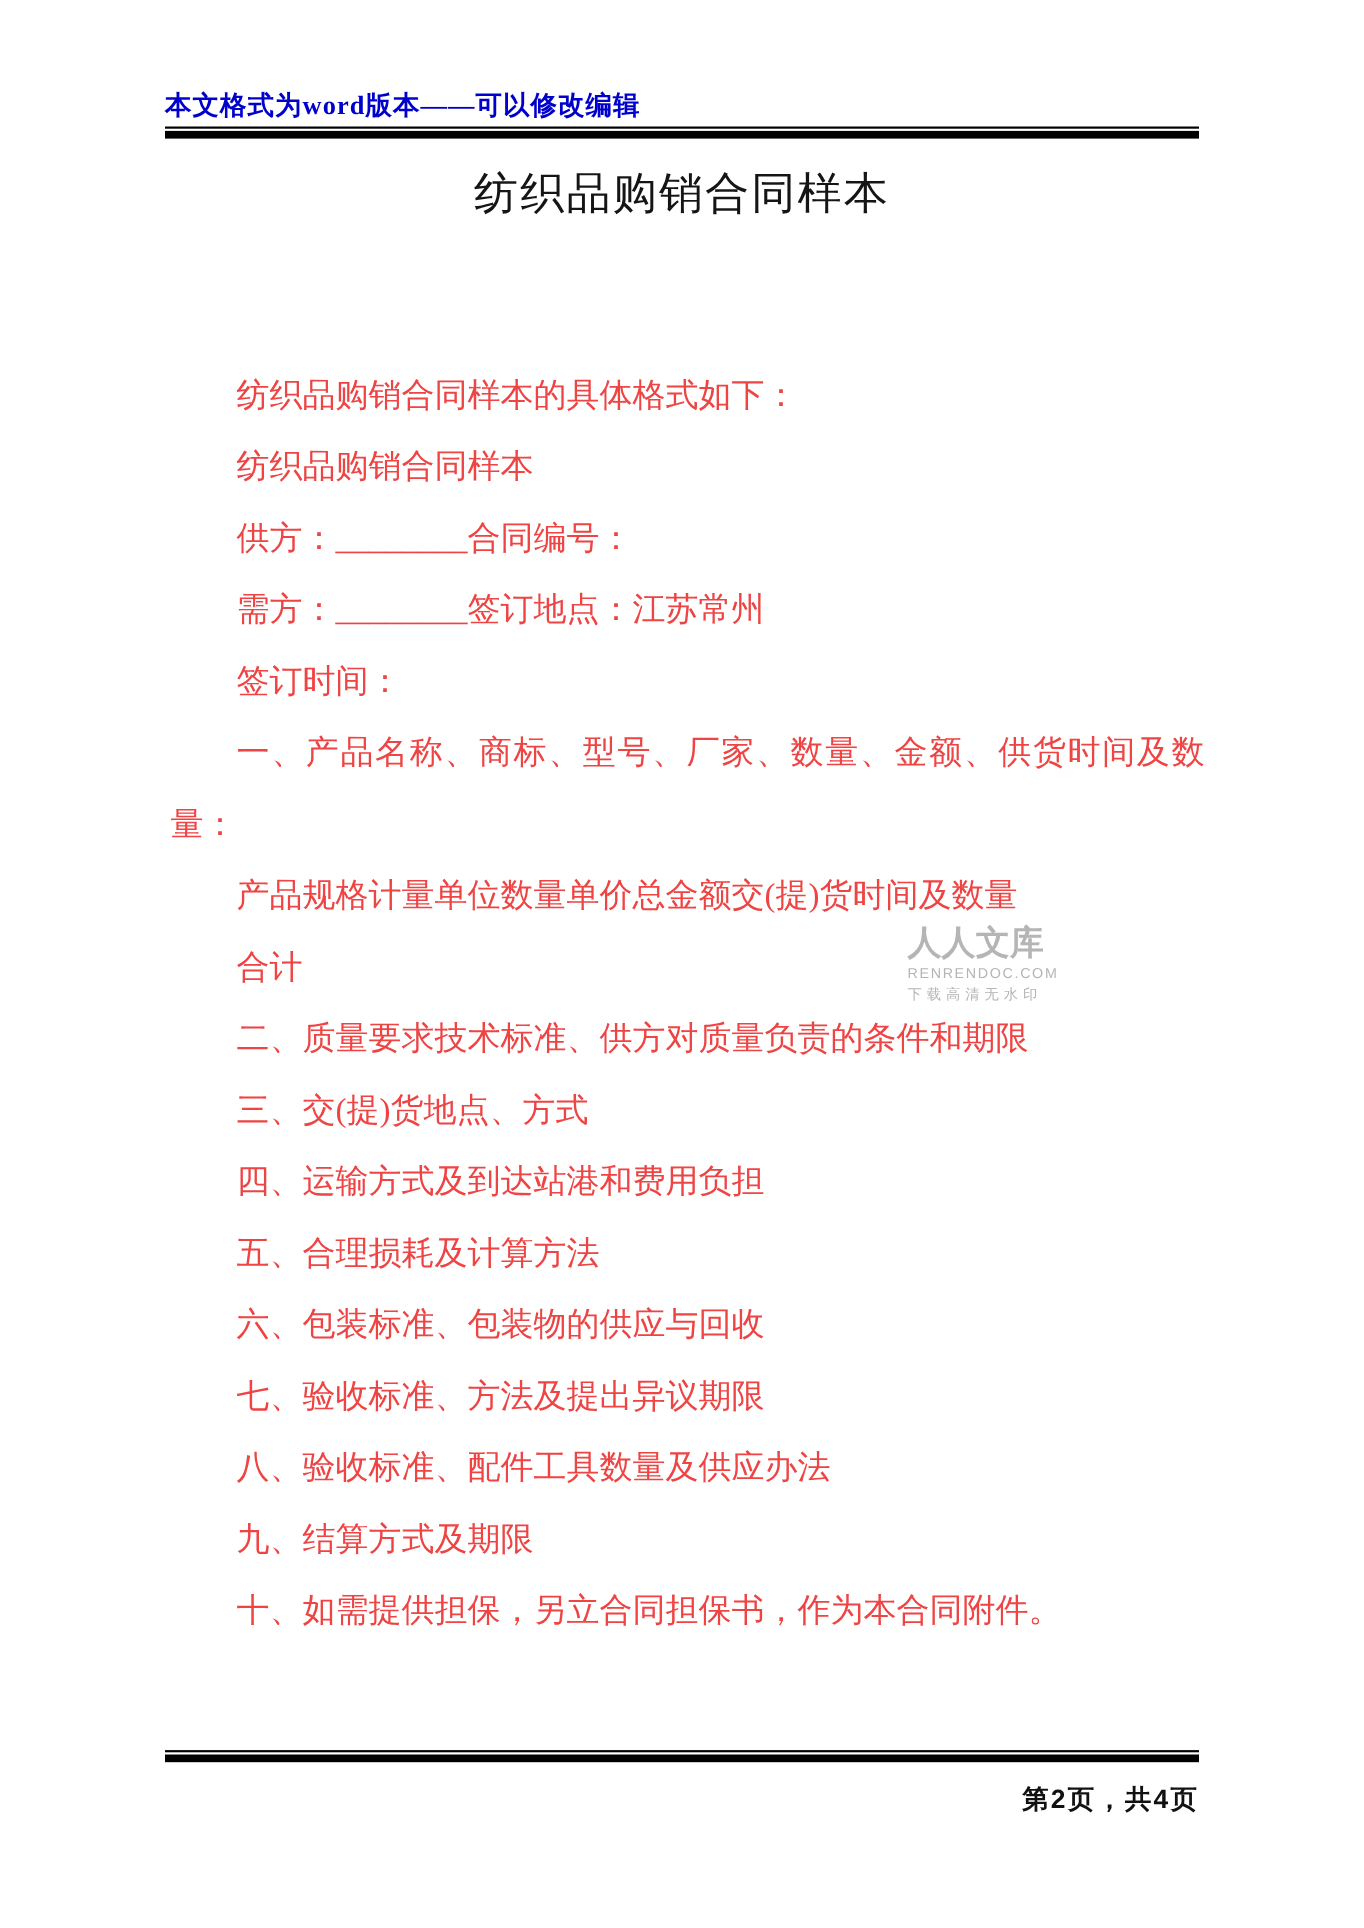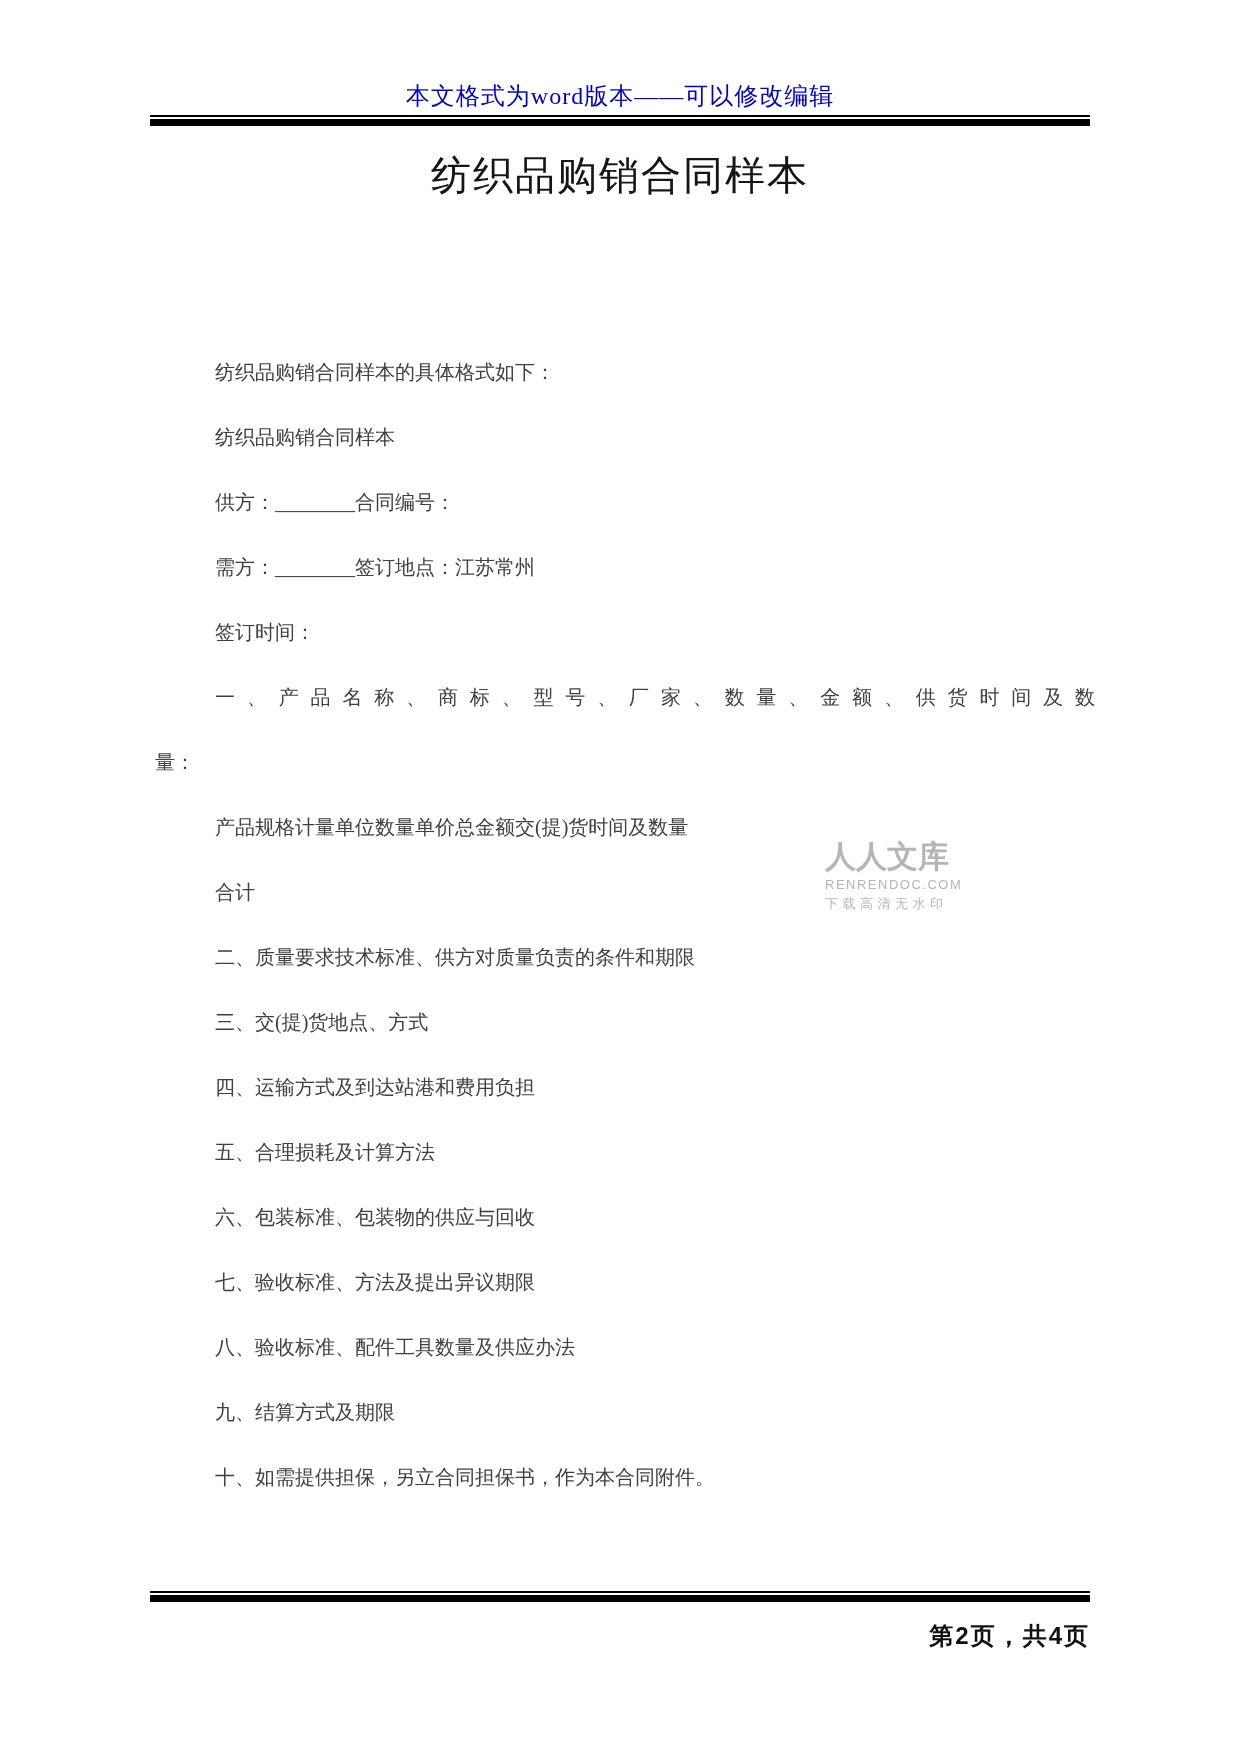--- a/index.html
+++ b/index.html
@@ -7,23 +7,23 @@
     position: relative;
     width: 1240px;
     height: 1753px;
     background: #ffffff;
     overflow: hidden;
     font-family: "Liberation Serif", "DejaVu Serif", serif;
   }
   .header-notice {
     position: absolute;
     top: 80px; left: 150px; width: 940px;
-    text-align: center;
+    text-align: left;
     font-size: 24px;
-    font-weight: normal;
+    font-weight: bold;
     letter-spacing: 1px;
     color: var(--header_blue, #0000cc);
   }
   .rule { position: absolute; left: 150px; width: 940px; }
   .rule .thin  { height: 2px; background: #000; }
   .rule .gap   { height: 2px; }
   .rule .thick { height: 7px; background: #000; }
   .header-rule { top: 115px; }
   .footer-rule { top: 1591px; }
   .doc-title {
@@ -31,23 +31,23 @@
     top: 148px; left: 150px; width: 940px;
     margin: 0;
     text-align: center;
     font-size: 40px;
     font-weight: normal;
     color: #151515;
     letter-spacing: 2px;
   }
   .body-text {
     position: absolute;
-    top: 340px; left: 155px; width: 940px;
-    font-size: 20px;
-    color: #404040;
+    top: 327px; left: 155px; width: 940px;
+    font-size: 30px;
+    color: #ef4444;
   }
   .para {
     height: 65px;
     line-height: 65px;
     white-space: nowrap;
   }
   .para.indent { text-indent: 60px; }
   .para.justify {
     white-space: normal;
     text-align: justify;

